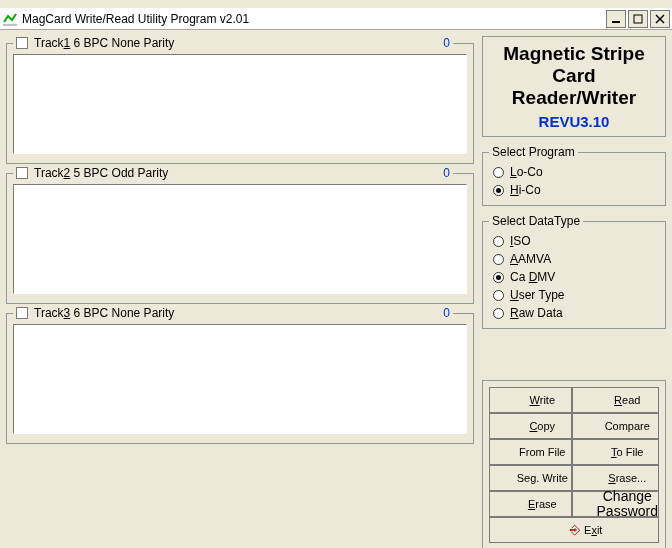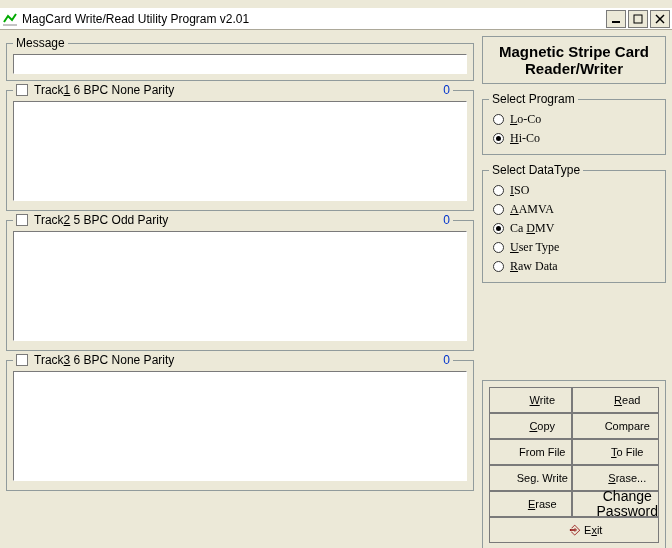--- a/index.html
+++ b/index.html
@@ -92,24 +92,24 @@
     font-family:inherit;
     font-size:12px;
     padding:1px 3px;
   }
 
   .infohead {
     border:1px solid #919b9c;
     padding:6px 8px;
     text-align:center;
   }
-  .infohead .h1 { font-weight:bold; font-size:15px; }
+  .infohead .h1 { font-weight:bold; font-size:19px; }
   .infohead .rev { color:#0033cc; font-weight:bold; font-size:15px; margin-top:4px; }
 
-  .radiolist { display:flex; flex-direction:column; gap:4px; padding:2px 4px;font-family:Liberation Serif, serif; }
+  .radiolist { display:flex; flex-direction:column; gap:4px; padding:2px 4px; }
   .radioitem { display:flex; align-items:center; gap:6px; cursor:pointer; }
   .radiodot {
     width:11px; height:11px; border:1px solid #333; border-radius:50%;
     background:#fff; position:relative; display:inline-block;
   }
   .radiodot.sel::after {
     content:''; position:absolute; left:2px; top:2px; width:5px; height:5px;
     background:#000; border-radius:50%;
   }
 
@@ -166,24 +166,20 @@
   <div class="wbtn">
       <svg width="10" height="10">
         <line x1="1" y1="1" x2="9" y2="9" stroke="#000" stroke-width="1.5"></line>
         <line x1="9" y1="1" x2="1" y2="9" stroke="#000" stroke-width="1.5"></line>
       </svg>
     </div>
 </div>
 
 <div class="client">
   <div class="leftcol">
-    <fieldset class="fs-msg">
-      <legend>Message</legend>
-      <input class="msgbox" value="" style="">
-    </fieldset>
 
     <fieldset class="track-fieldset track1">
       <legend class="legend-full">
         <span class="legend-row" style="width:100%">
           <span class="legend-chk"></span>
           <span>
             <span>Track</span><span class="underline-char">1</span><span>   6 BPC  None Parity</span>
           </span>
           <span class="legend-count">0</span>
         </span>
@@ -215,20 +211,21 @@
         </span>
       </legend>
       <textarea class="trackbox" style=""></textarea>
     </fieldset>
   </div>
 
   <div class="rightcol">
     <div class="infohead">
       <div class="h1">Magnetic Stripe Card</div>
       <div class="h1">Reader/Writer</div>
+      <div class="rev">REVU3.10</div>
     </div>
 
     <fieldset>
       <legend>Select Program</legend>
       <div class="radiolist" id="cardtype-list">
           <div class="radioitem">
             <span class="radiodot"></span>
             <span><span class="underline-char">L</span>o-Co</span>
           </div>
           <div class="radioitem">

